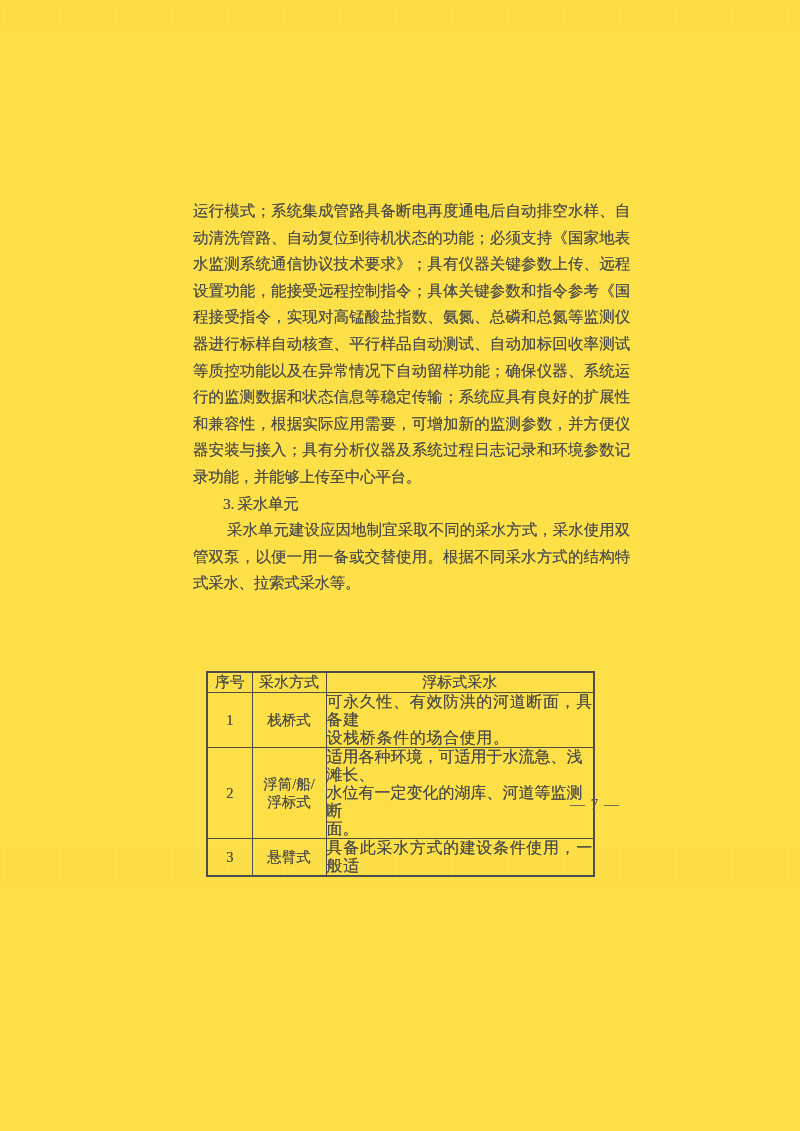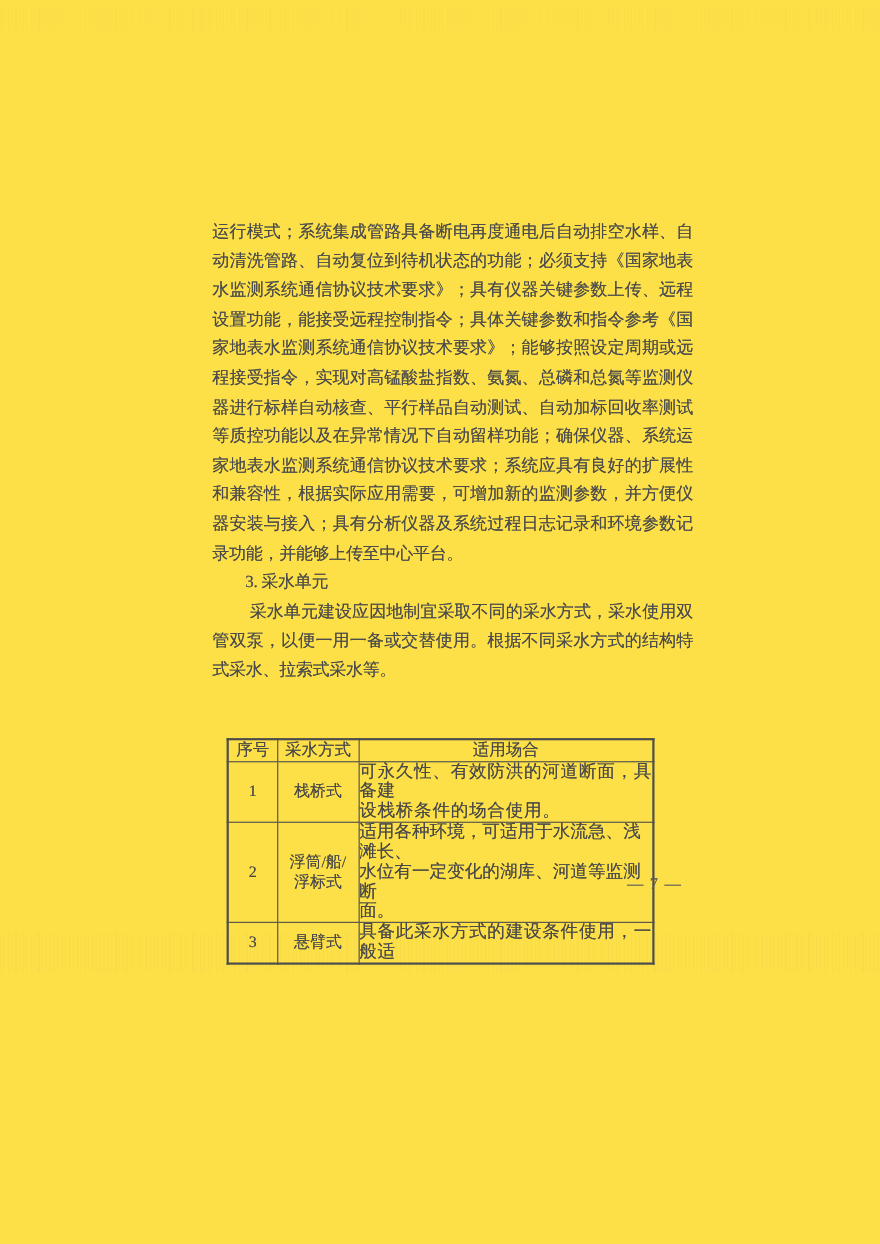--- a/index.html
+++ b/index.html
@@ -97,25 +97,24 @@
 <div class="page">
 
   <div class="noise noise-top"></div>
   <div class="noise noise-bottom"></div>
 
   <div class="textblock">
     <div class="tl j">运行模式；系统集成管路具备断电再度通电后自动排空水样、自</div>
     <div class="tl j">动清洗管路、自动复位到待机状态的功能；必须支持《国家地表</div>
     <div class="tl j">水监测系统通信协议技术要求》；具有仪器关键参数上传、远程</div>
     <div class="tl j">设置功能，能接受远程控制指令；具体关键参数和指令参考《国</div>
-    <div class="tl j">家地表水监测系统通信协议技术要求》；能够按照设定周期或远</div>
     <div class="tl j">程接受指令，实现对高锰酸盐指数、氨氮、总磷和总氮等监测仪</div>
     <div class="tl j">器进行标样自动核查、平行样品自动测试、自动加标回收率测试</div>
     <div class="tl j">等质控功能以及在异常情况下自动留样功能；确保仪器、系统运</div>
-    <div class="tl j">家地表水监测系统通信协议技术要求；系统应具有良好的扩展性</div>
+    <div class="tl j">行的监测数据和状态信息等稳定传输；系统应具有良好的扩展性</div>
     <div class="tl j">和兼容性，根据实际应用需要，可增加新的监测参数，并方便仪</div>
     <div class="tl j">器安装与接入；具有分析仪器及系统过程日志记录和环境参数记</div>
     <div class="tl">录功能，并能够上传至中心平台。</div>
 
     <div class="tl hd">3. 采水单元</div>
 
     <div class="tl j ind">采水单元建设应因地制宜采取不同的采水方式，采水使用双</div>
     <div class="tl j">管双泵，以便一用一备或交替使用。根据不同采水方式的结构特</div>
     <div class="tl">式采水、拉索式采水等。</div>
   </div>
@@ -123,21 +122,21 @@
   <table class="tbl">
     <colgroup>
       <col class="col-no">
         <col class="col-method">
         <col class="col-usage">
     </colgroup>
     <thead>
       <tr>
         <th>序号</th>
         <th>采水方式</th>
-        <th>适用场合</th>
+        <th>浮标式采水</th>
       </tr>
     </thead>
     <tbody>
       <tr class="row-1">
         <td class="td-no">1</td>
         <td class="td-method">栈桥式</td>
         <td class="td-usage ls-wide">可永久性、有效防洪的河道断面，具备建
 设栈桥条件的场合使用。</td>
       </tr>
       <tr class="row-2">

